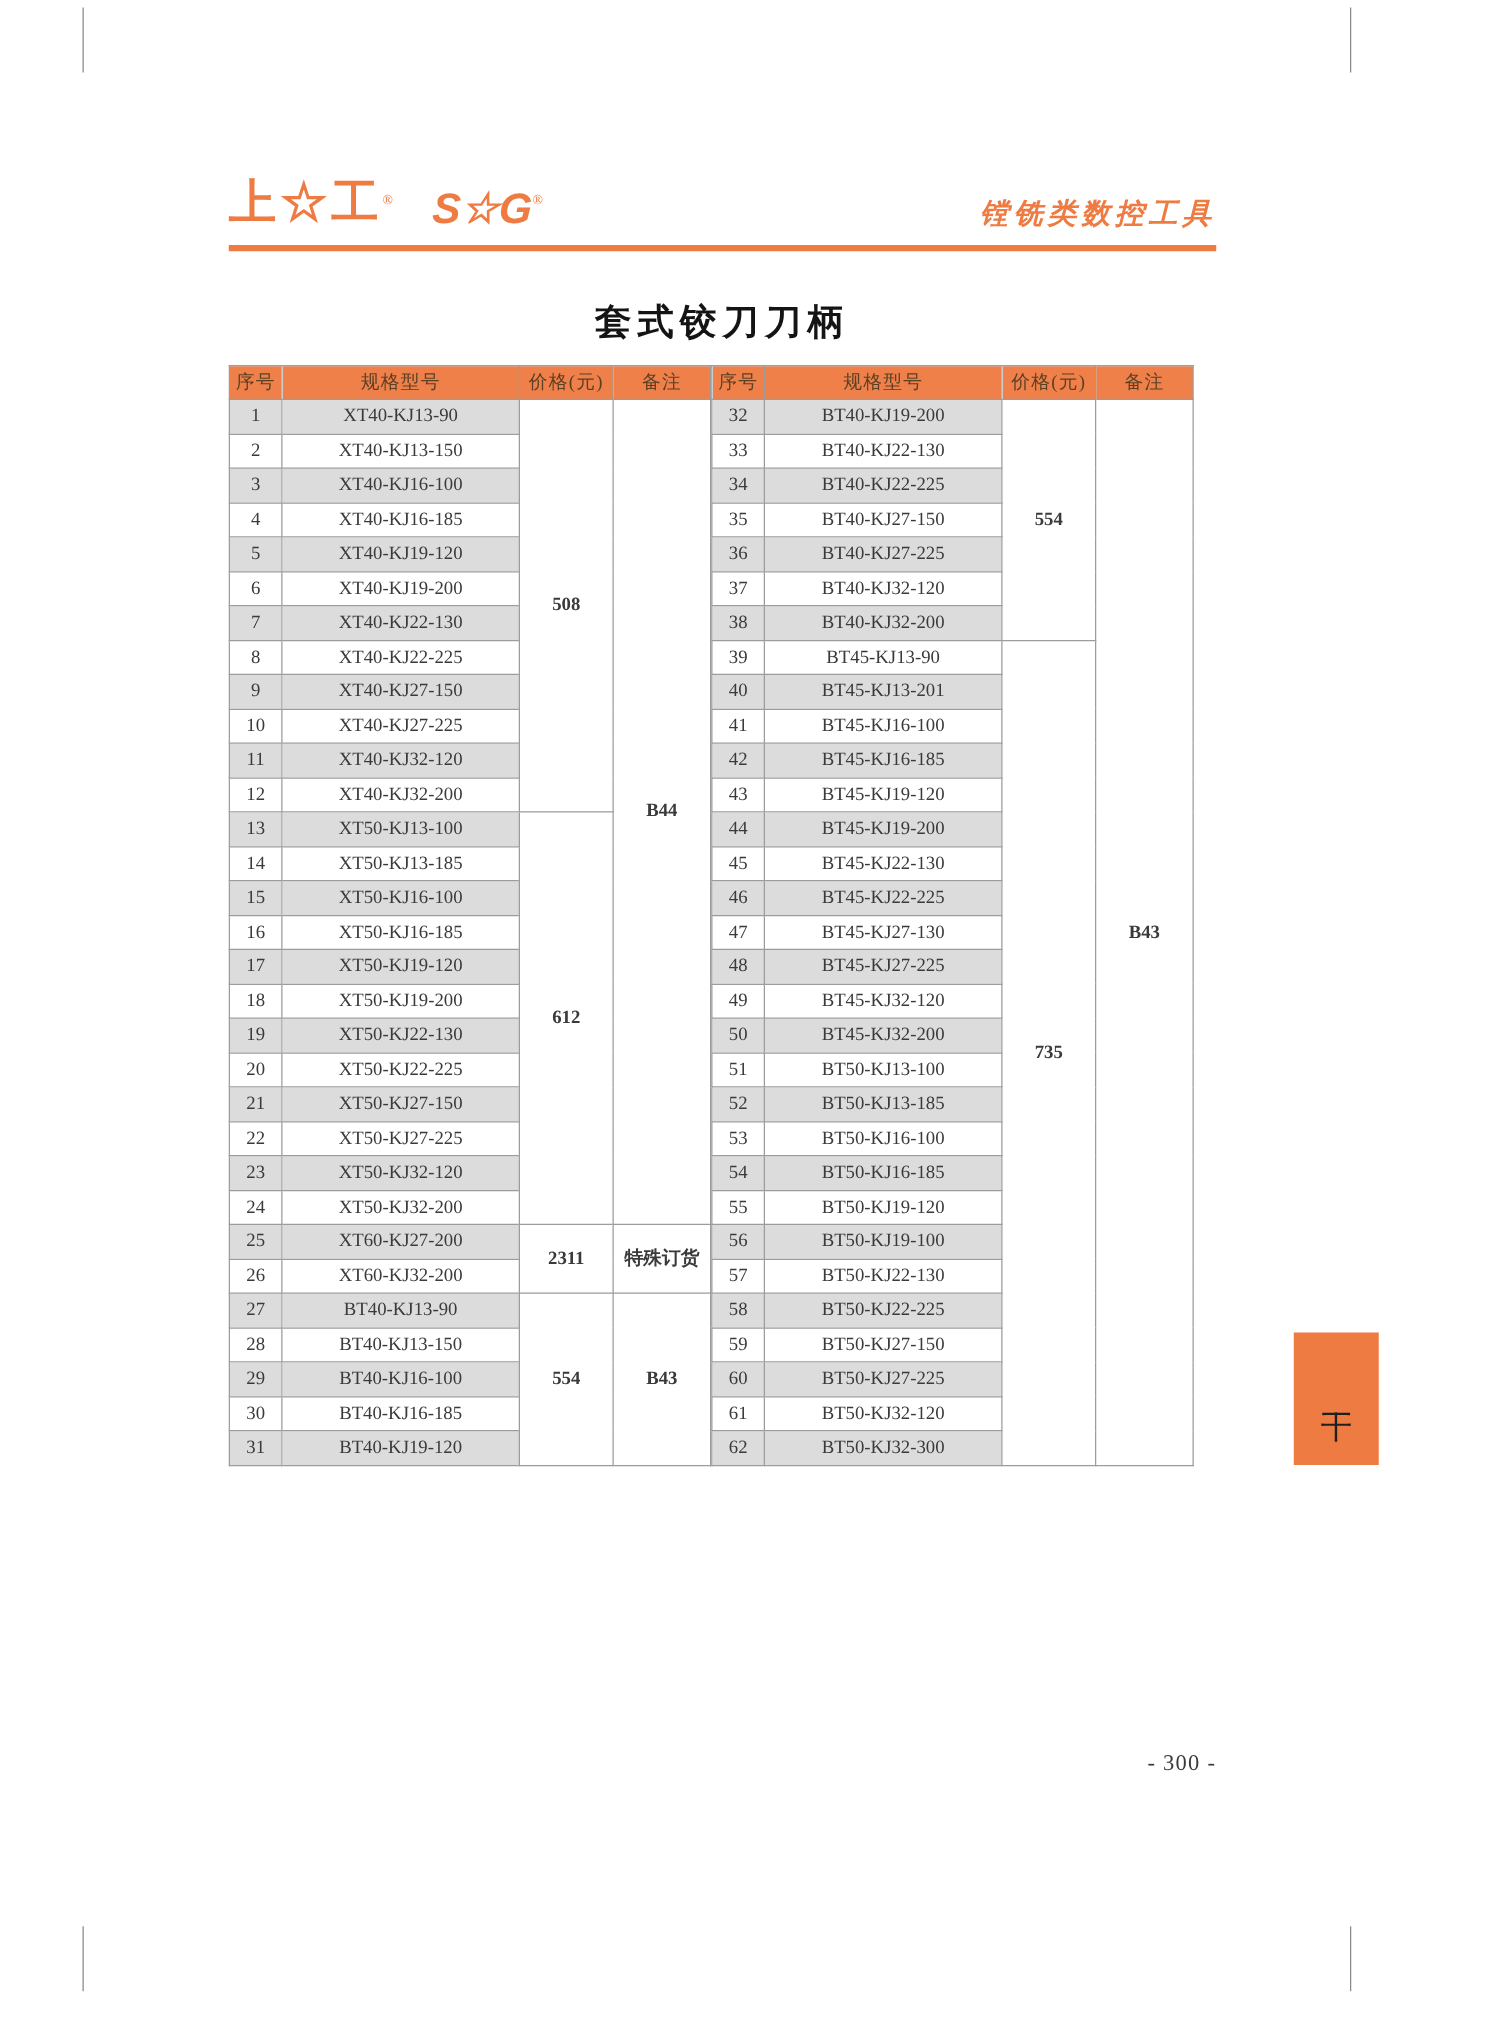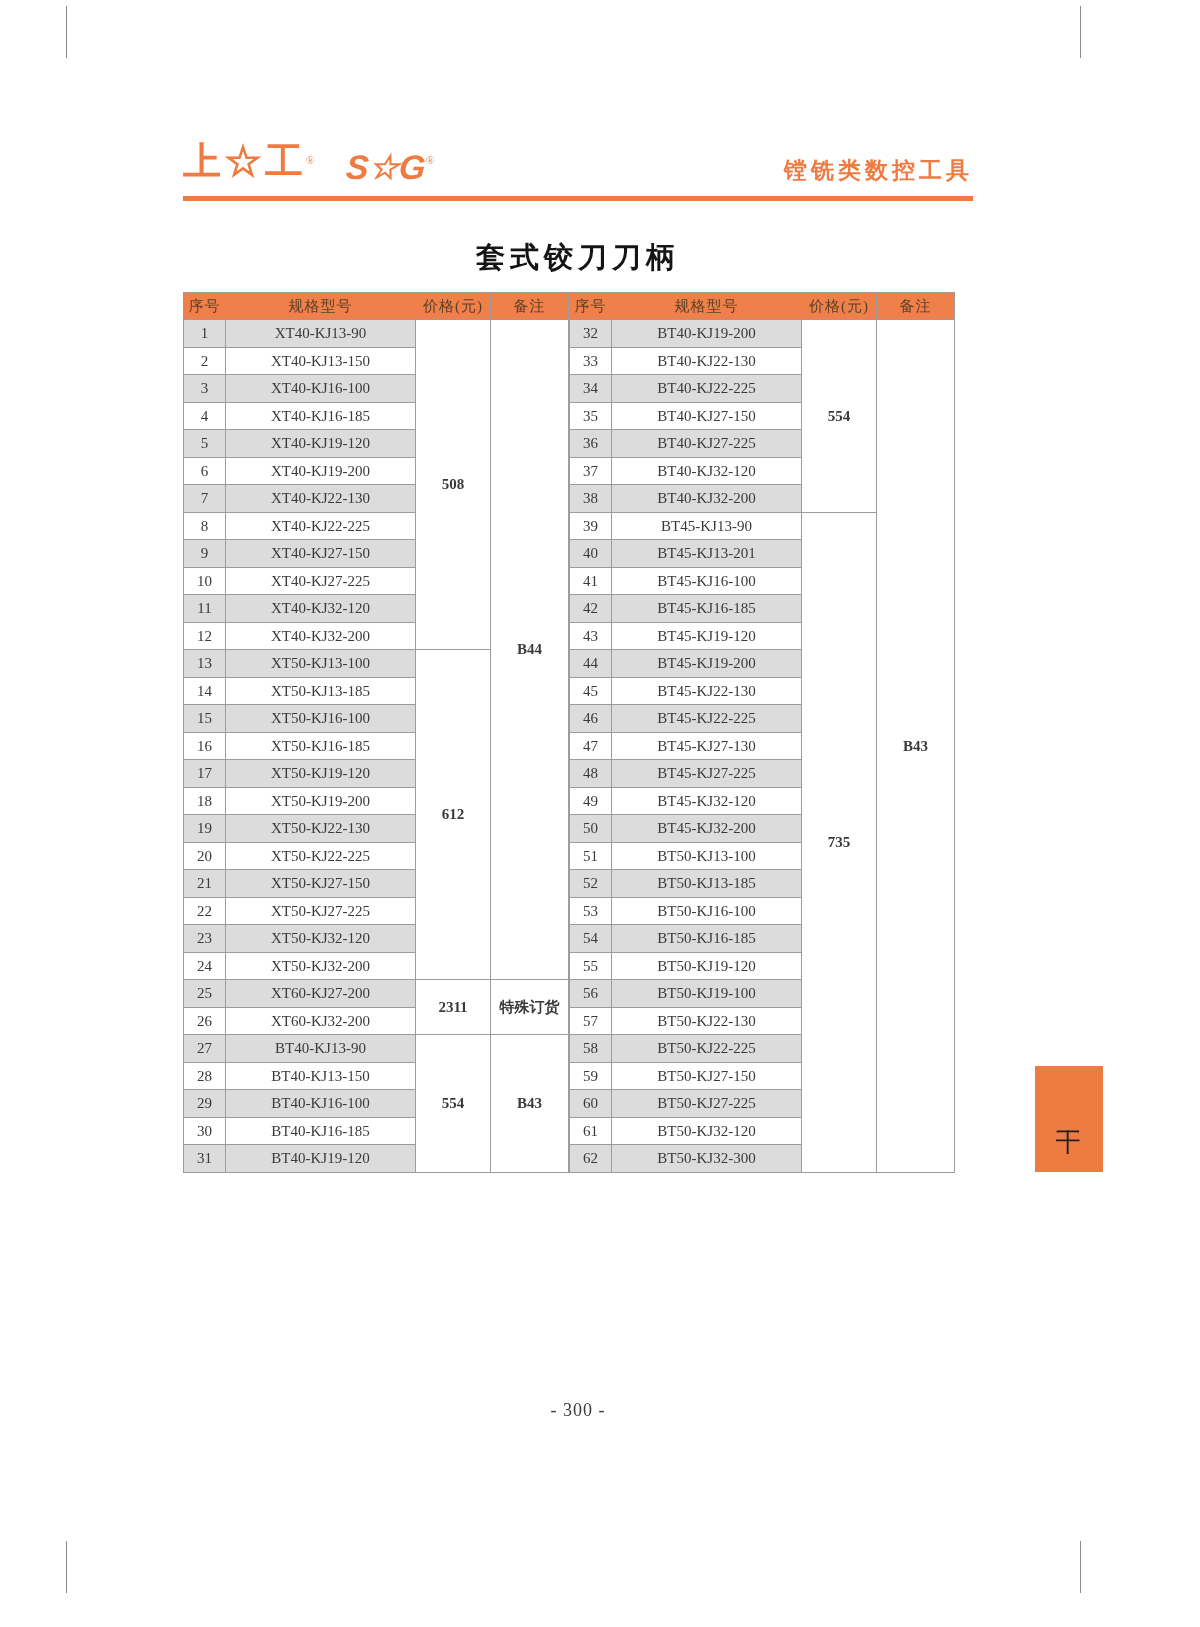--- a/index.html
+++ b/index.html
@@ -26,20 +26,21 @@
     font-size:34px; font-weight:800; font-style:italic; color:#ee7b42;
     font-family:"Liberation Sans", sans-serif;
     display:inline-block; vertical-align:bottom; margin-left:28px;
     transform:skewX(-4deg);
   }
   .reg { font-size:11px; color:#ee7b42; vertical-align:top; display:inline-block; margin-top:18px; }
   .category {
     position:absolute; right:0; bottom:6px;
     color:#ee7b42; font-weight:bold; font-size:23px; letter-spacing:4px;
     font-family:"Liberation Sans", sans-serif;
+    font-style:italic;
   }
   .rule { position:absolute; left:183px; top:196px; width:790px; height:5px; background:#ee7b42; }
 
   .title {
     position:absolute; left:183px; top:238px; width:790px;
     text-align:center; font-size:29px; font-weight:bold; color:#141414;
     letter-spacing:5px; font-family:Liberation Serif, serif;
   }
 
   
@@ -53,21 +54,21 @@
     background:#ef8049; color:#5c4026; font-weight:normal;
     height:26px; line-height:26px; font-size:15px; letter-spacing:1px;
   }
   td { height:26.5px; line-height:26.5px; background:#ffffff; }
   tr.shaded td.col-no, tr.shaded td.col-model { background:#dcdcdc; }
   td.col-price, td.col-remark { background:#ffffff;font-weight:bold; }
 
   
   .footer {
     position:absolute; left:183px; top:1400px; width:790px;
-    text-align:center; font-size:18px; color:#3a3a3a; letter-spacing:1px;
+    text-align:right; font-size:18px; color:#3a3a3a; letter-spacing:1px;
   }
 
   
   .side-tab {
     position:absolute; left:1035px; top:1066px; width:68px; height:106px;
     background:#ee7b42; display:flex; align-items:center; justify-content:center;
   }
   .side-tab span {
     writing-mode:vertical-rl; text-orientation:upright;
     font-size:25px; color:#1f1f1f; letter-spacing:10px;

